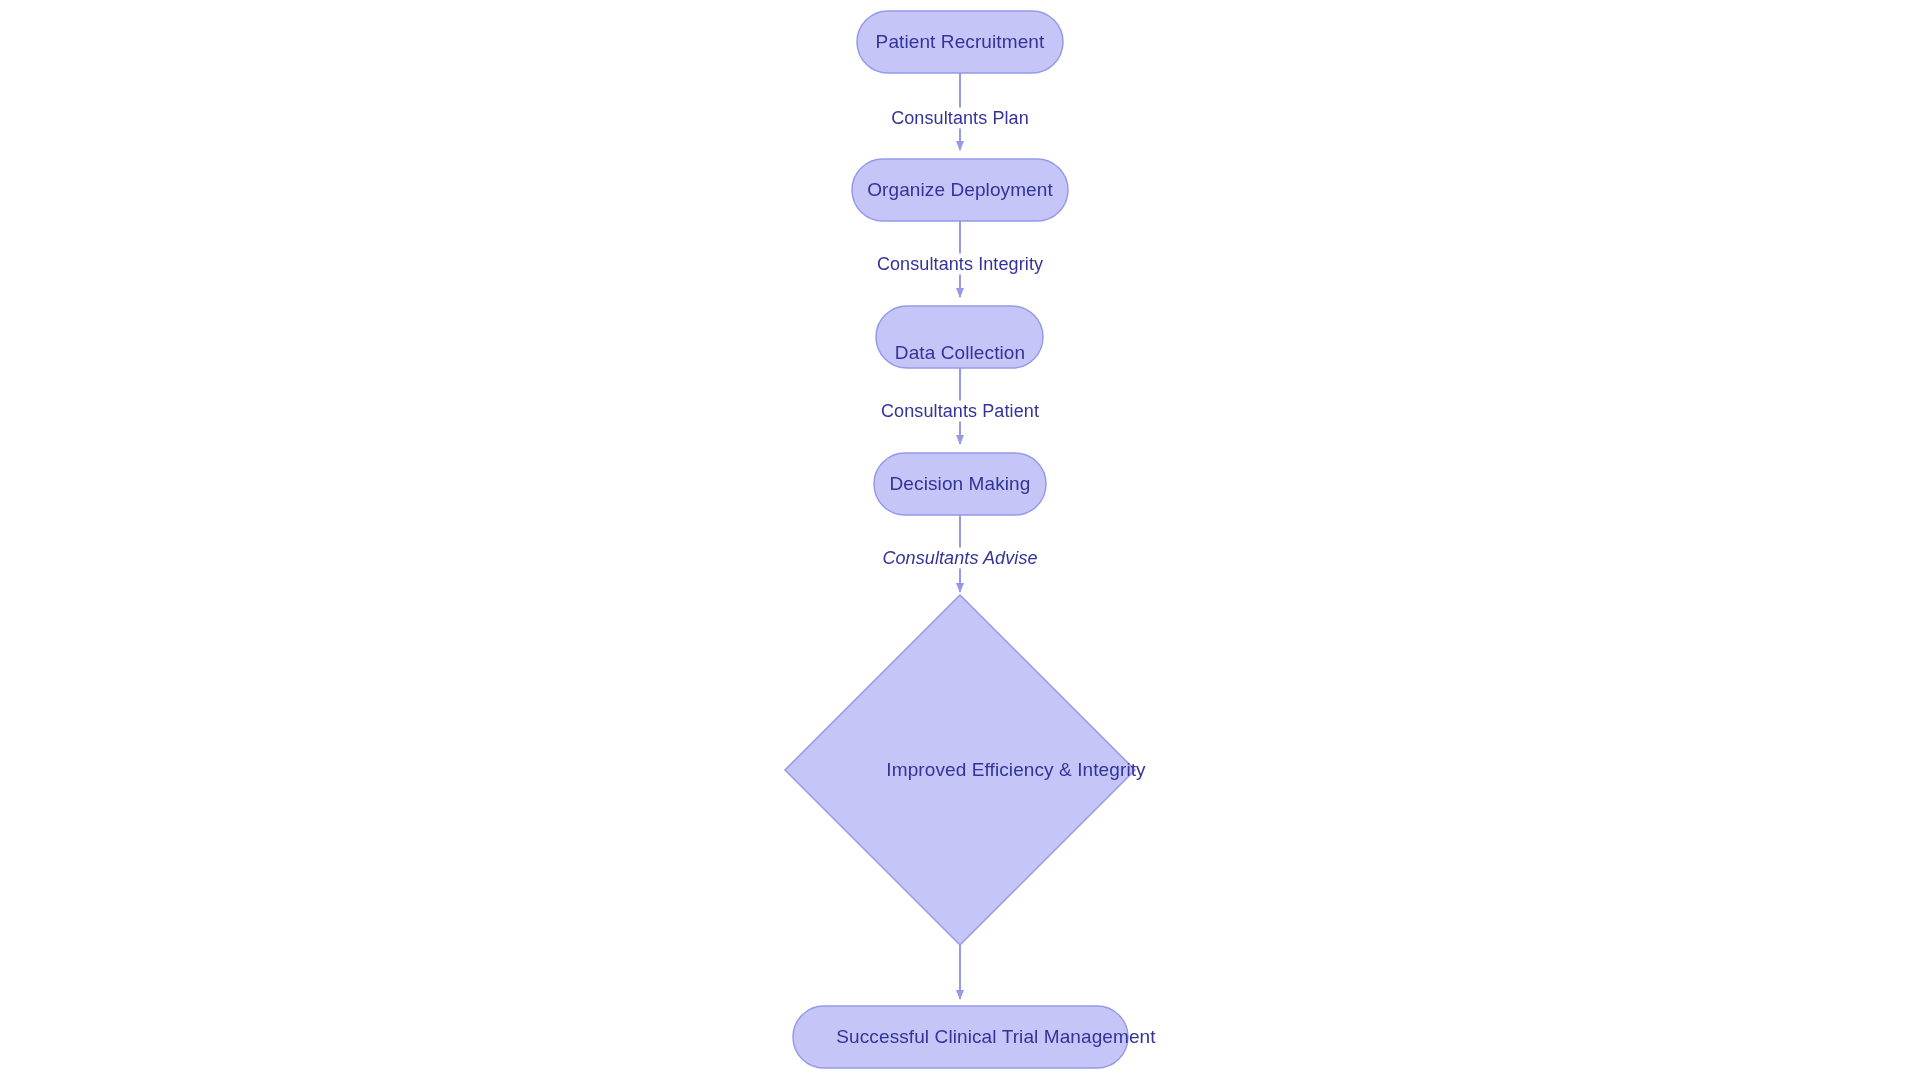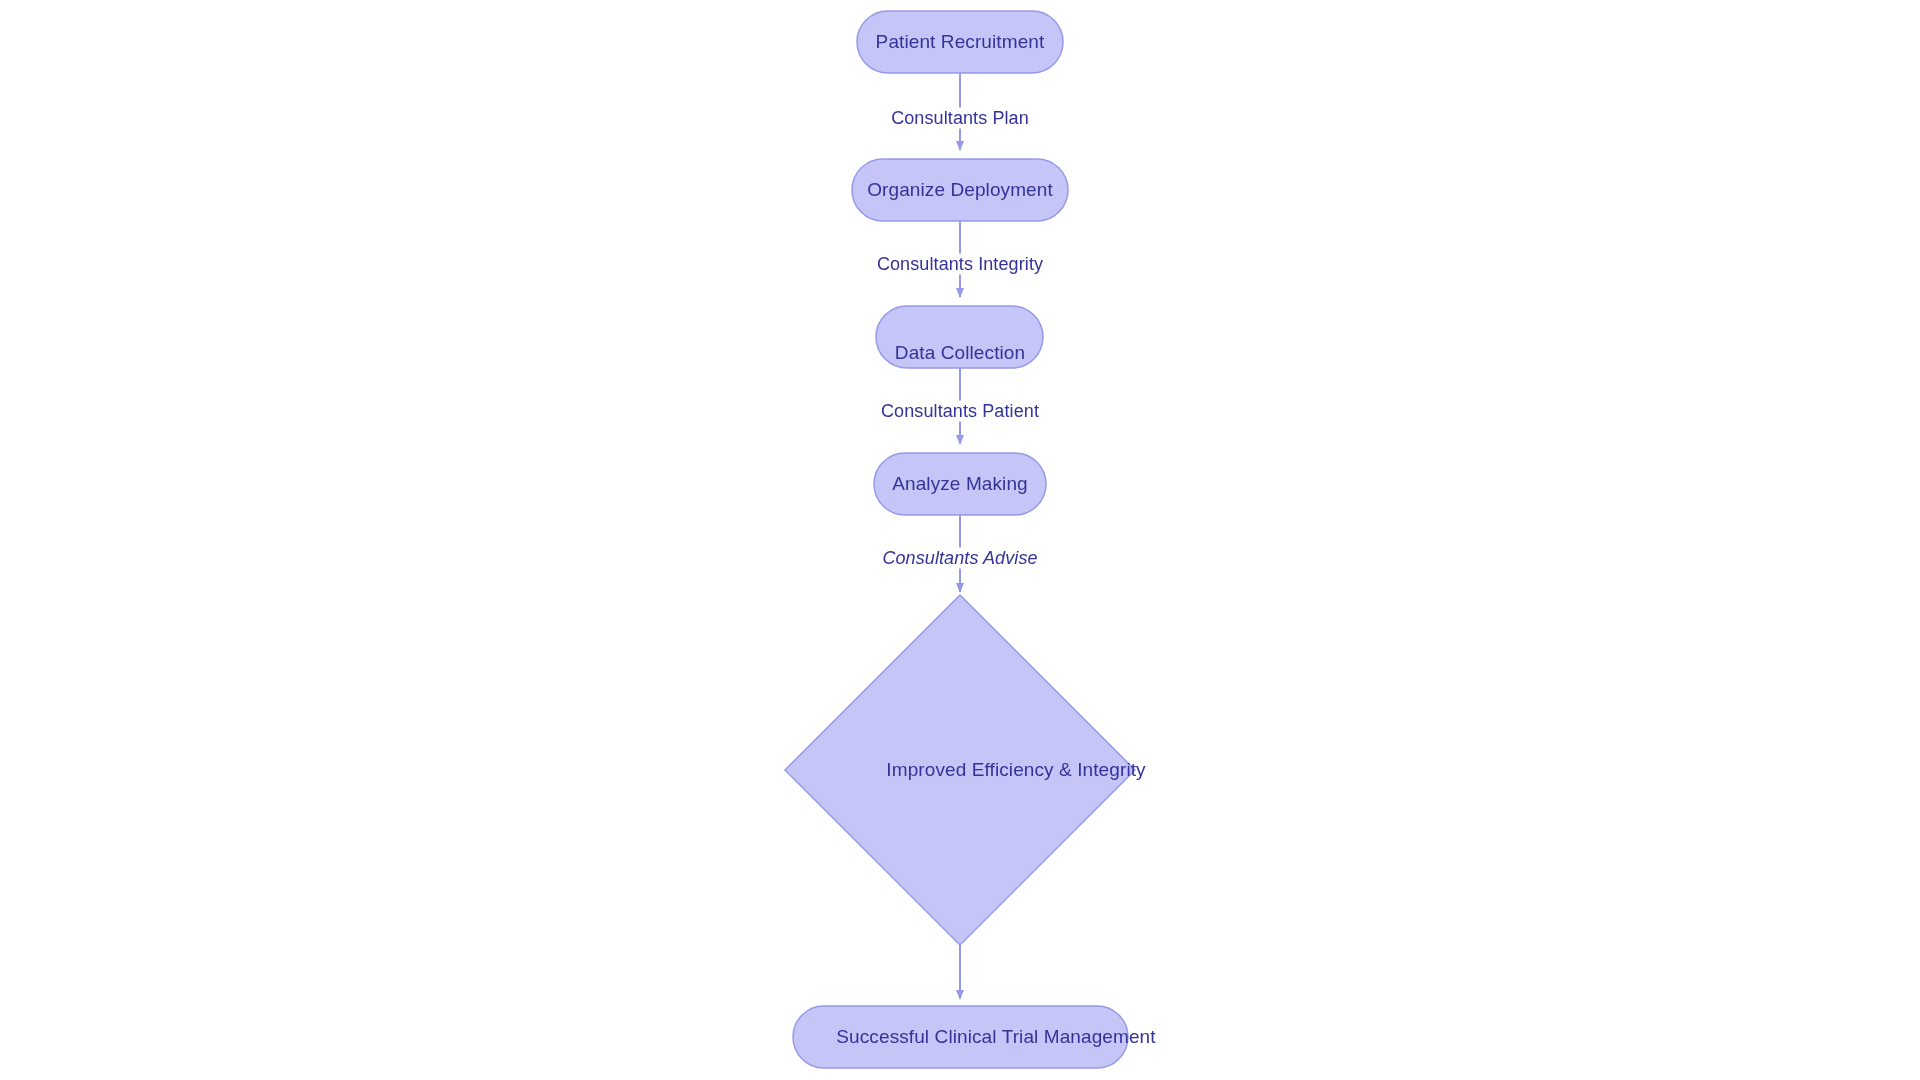--- a/index.html
+++ b/index.html
@@ -88,21 +88,21 @@
       <rect class="node-shape" x="793" y="1006" width="335" height="62" rx="31" ry="31" fill="#c5c6f7" stroke="#9699e8" stroke-width="1.5"></rect>
     </g>
   </svg>
 
   <div class="node-label" style="left:960px; top:42px;">Patient Recruitment</div>
 
   <div class="node-label" style="left:960px; top:190px;">Organize Deployment</div>
 
   <div class="node-label" style="left:960px; top:337px;margin-top:16px;">Data Collection</div>
 
-  <div class="node-label" style="left:960px; top:484px;">Analyze Making</div>
+  <div class="node-label" style="left:960px; top:484px;">Decision Making</div>
 
   <div class="node-label" style="left:1016px; top:770px;">Improved Efficiency &amp; Integrity</div>
 
   <div class="node-label" style="left:996px; top:1037px;">Successful Clinical Trial Management</div>
 
   <div class="edge-label" style="left:960px; top:118px;">Consultants Plan</div>
 
   <div class="edge-label" style="left:960px; top:264px;">Consultants Integrity</div>
 
   <div class="edge-label" style="left:960px; top:411px;">Consultants Patient</div>

